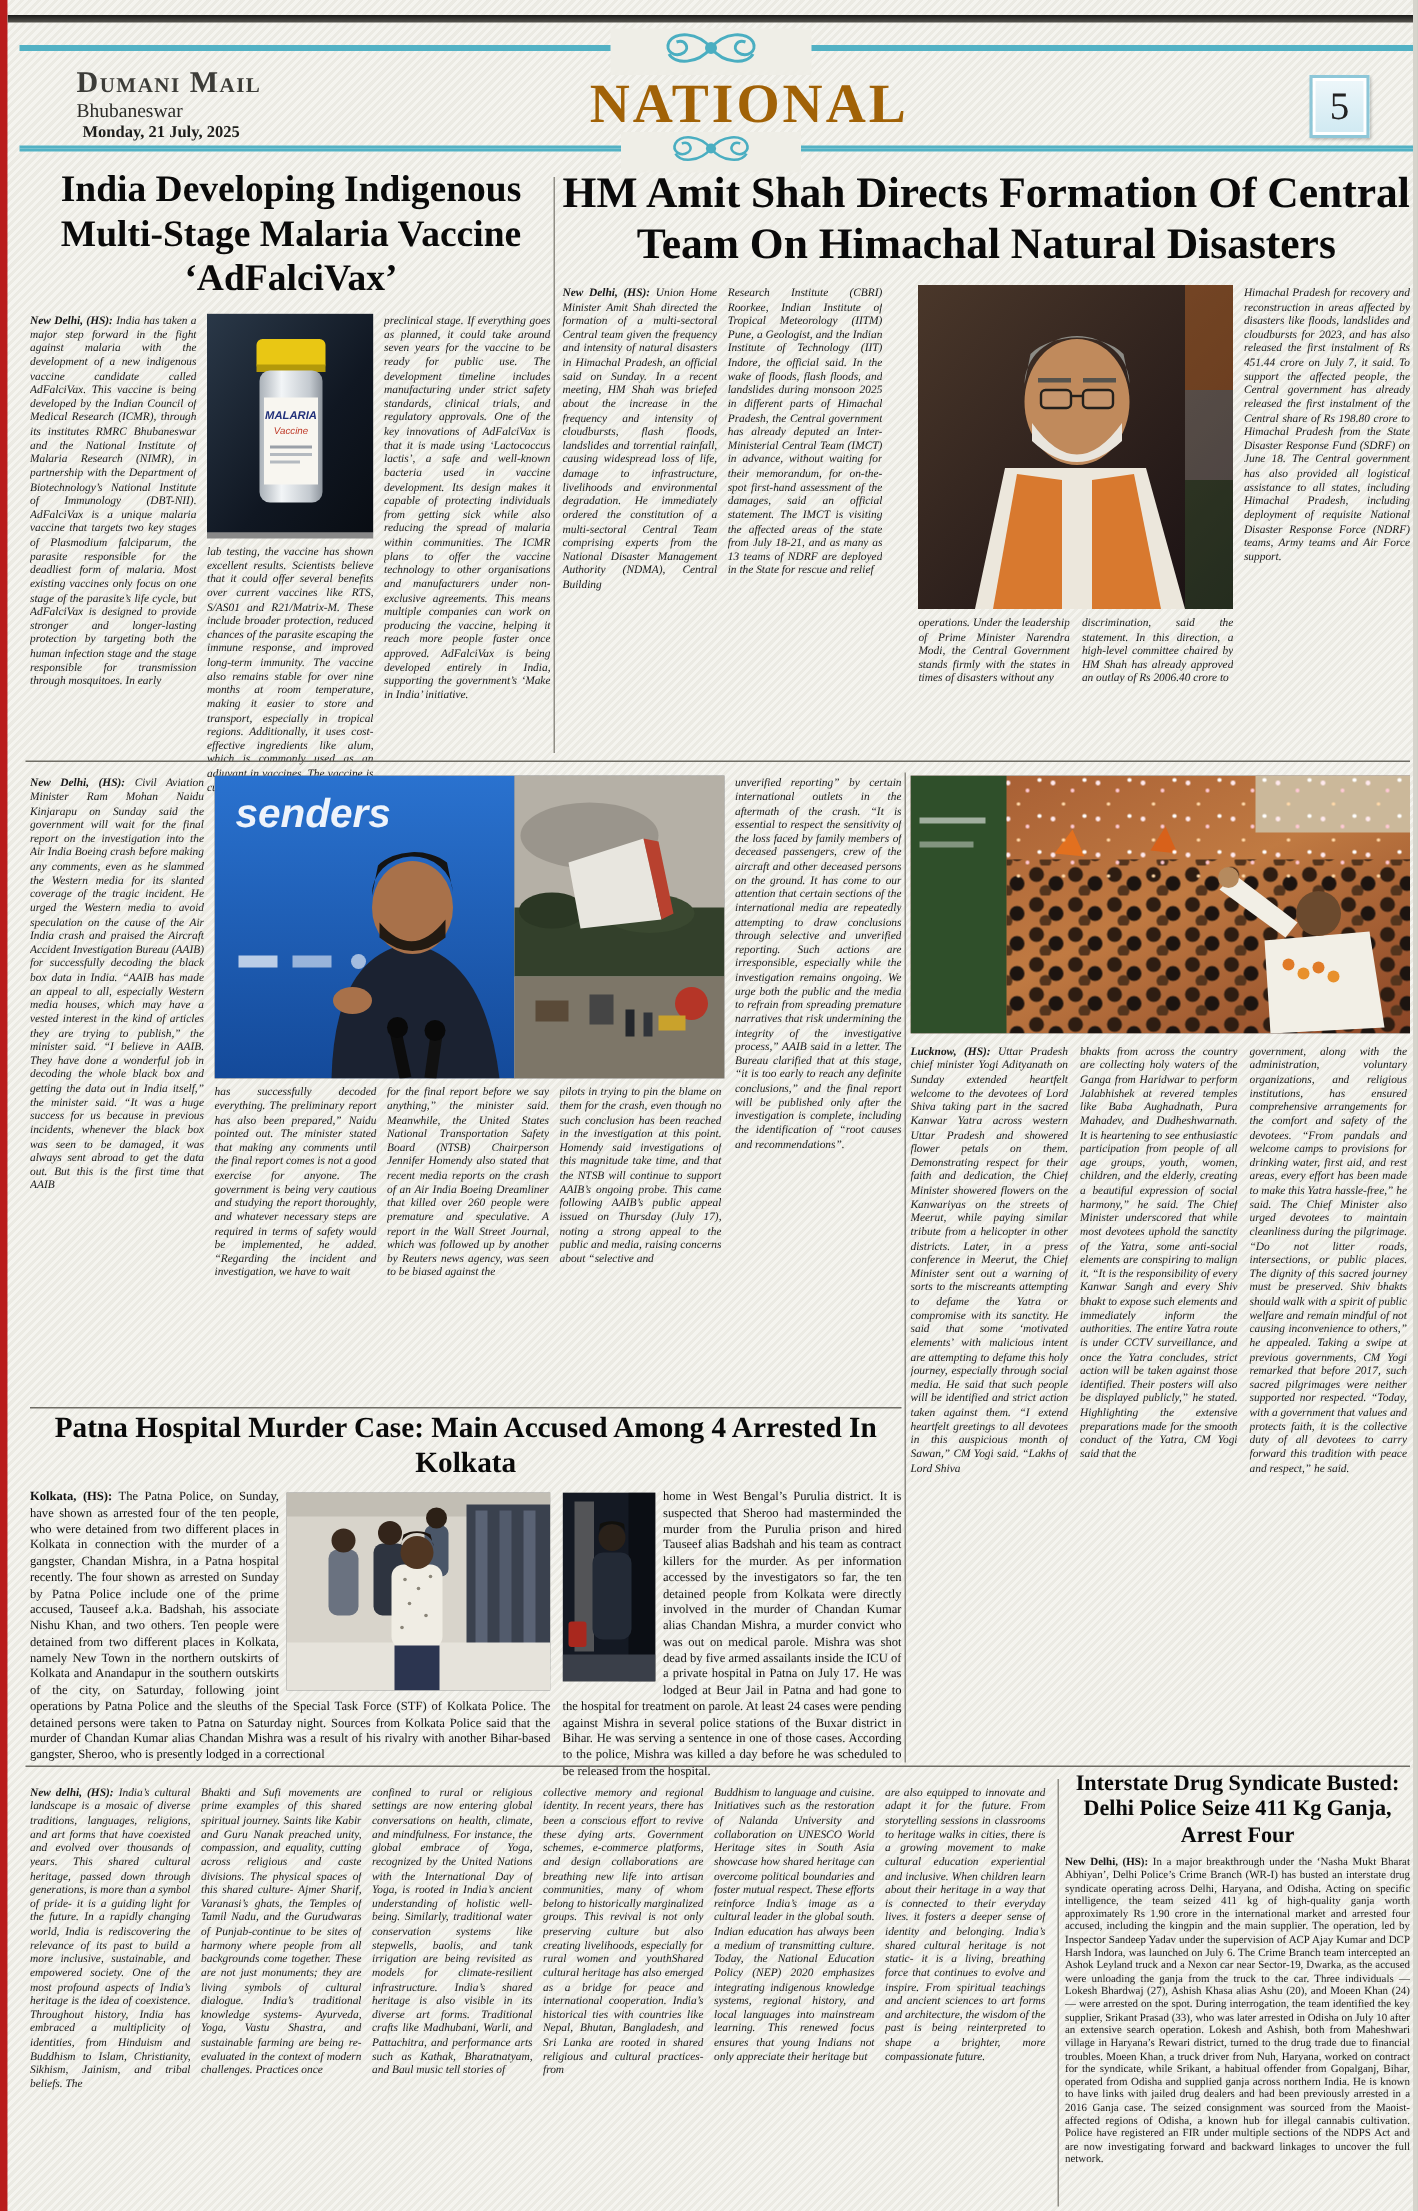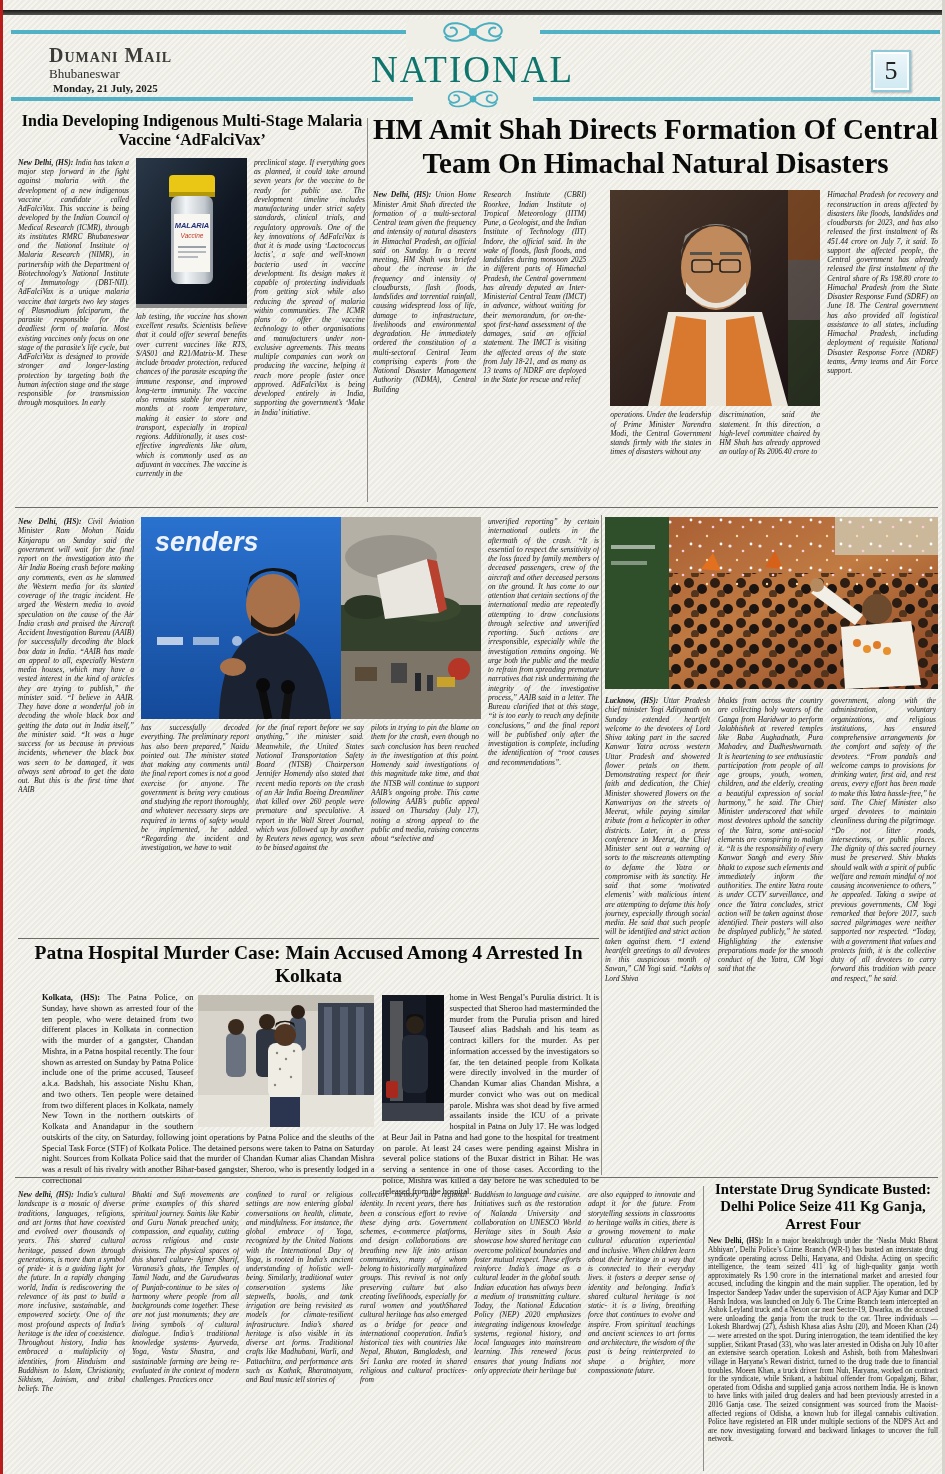--- a/index.html
+++ b/index.html
@@ -1,45 +1,45 @@
 <!DOCTYPE html>
 <html><head>
 <meta charset="utf-8">
 <style>
   html,body{margin:0;padding:0;background:#b8b6b0;}
   #page{position:relative;width:945px;height:1474px;margin:0 auto;background:#efeee7;
         font-family:"Liberation Serif",serif;color:#111;overflow:hidden;
-        border-left:3px solid #b91c1c;border-right:3px solid #d6d4cc;box-sizing:border-box;}
+        border-left:5px solid #b91c1c;border-right:3px solid #d6d4cc;box-sizing:border-box;}
   #page::before{content:"";position:absolute;inset:0;pointer-events:none;
         background:repeating-linear-gradient(135deg,rgba(255,255,255,.35) 0 2px,rgba(210,208,200,.12) 2px 4px);}
   .abs{position:absolute;}
   
   .topband{left:0;top:10px;width:945px;height:5px;background:linear-gradient(#191918,#57554f);}
   .tealrule{height:4px;border-top:2px solid #52b1c4;border-bottom:2px solid #52b1c4;box-sizing:border-box;}
   .ornament{background:#efeee7;padding:0 12px;z-index:3;}
   .paper-name{font-size:20px;font-weight:bold;font-variant:small-caps;letter-spacing:1px;color:#3c3c38;}
   .paper-city{font-size:13px;color:#2c2c29;}
   .paper-date{font-size:11px;font-weight:bold;color:#1d1d1b;}
-  .section-title{font-size:37px;letter-spacing:2px;color:#0f766e;font-weight:400;}
+  .section-title{font-size:37px;letter-spacing:2px;color:#a16207;font-weight:700;margin-left:26px;}
   .pagenum-box{width:36px;height:38px;background:linear-gradient(#eef7fa,#cfe9f2);border:2px solid #8ec7d8;
         box-shadow:inset 0 0 0 2px #fff,1px 1px 2px rgba(0,0,0,.25);display:flex;align-items:center;justify-content:center;
         font-size:26px;color:#222;}
   
   .headline{font-weight:bold;text-align:center;color:#0a0a0a;line-height:1.18;}
   .bodytext{font-size:7.6px;line-height:1.22;text-align:justify;color:#171717;overflow:hidden;}
   .dl{font-weight:bold;}
   .cols{display:flex;font-style:italic;}
   .col{overflow:hidden;}
   .vline{border-left:1px solid #8f8d85;width:0;}
   .hline{border-top:1px solid #6e6c64;height:0;}
   .photo{position:relative;overflow:hidden;background:#888;}
   .photo svg{display:block;}
   
   #a1{left:15px;top:112px;width:348px;height:394px;}
-  #a1 .headline{font-size:16px;}
+  #a1 .headline{font-size:25px;}
   #a1 .cols{gap:7px;margin-top:8px;height:330px;}
   #a1 .col{width:111px;}
   
   #a2{left:370px;top:112px;width:565px;height:394px;}
   #a2 .headline{font-size:29px;}
   #a2 .cols{gap:7px;margin-top:10px;height:300px;}
   .a2-mid{width:210px;display:flex;flex-direction:column;margin-left:17px;}
   .a2-under{display:flex;gap:8px;margin-top:4px;height:78px;}
   .a2-under .col{width:101px;}
   
@@ -50,21 +50,21 @@
   .a3-under{display:flex;gap:7px;margin-top:4px;height:184px;}
   .a3-under .col{width:108px;}
   
   #a4{left:602px;top:511px;width:333px;height:664px;}
   #a4 .headline{font-size:16.8px;}
   #a4 .cols{gap:8px;margin-top:7px;height:432px;}
   #a4 .col{width:105px;}
   
   #a5{left:15px;top:941px;width:581px;height:233px;}
   #a5 .headline{font-size:19.5px;}
-  .a5-body{display:flex;gap:8px;margin-top:6px;height:202px;margin-left:24px;}
+  .a5-body{display:flex;gap:8px;margin-top:6px;height:202px;}
   .a5-flow{font-size:8.4px;line-height:1.28;text-align:justify;overflow:hidden;}
   .a5-left{width:347px;}
   .a5-right{width:226px;}
   .floatR{float:right;margin:2px 0 3px 5px;}
   .floatL{float:left;margin:2px 5px 2px 0;}
   
   #a6{left:15px;top:1181px;width:681px;height:290px;}
   #a6 .headline{font-size:22px;}
   #a6 .cols{gap:7px;margin-top:9px;height:246px;}
   #a6 .col{width:107px;}

